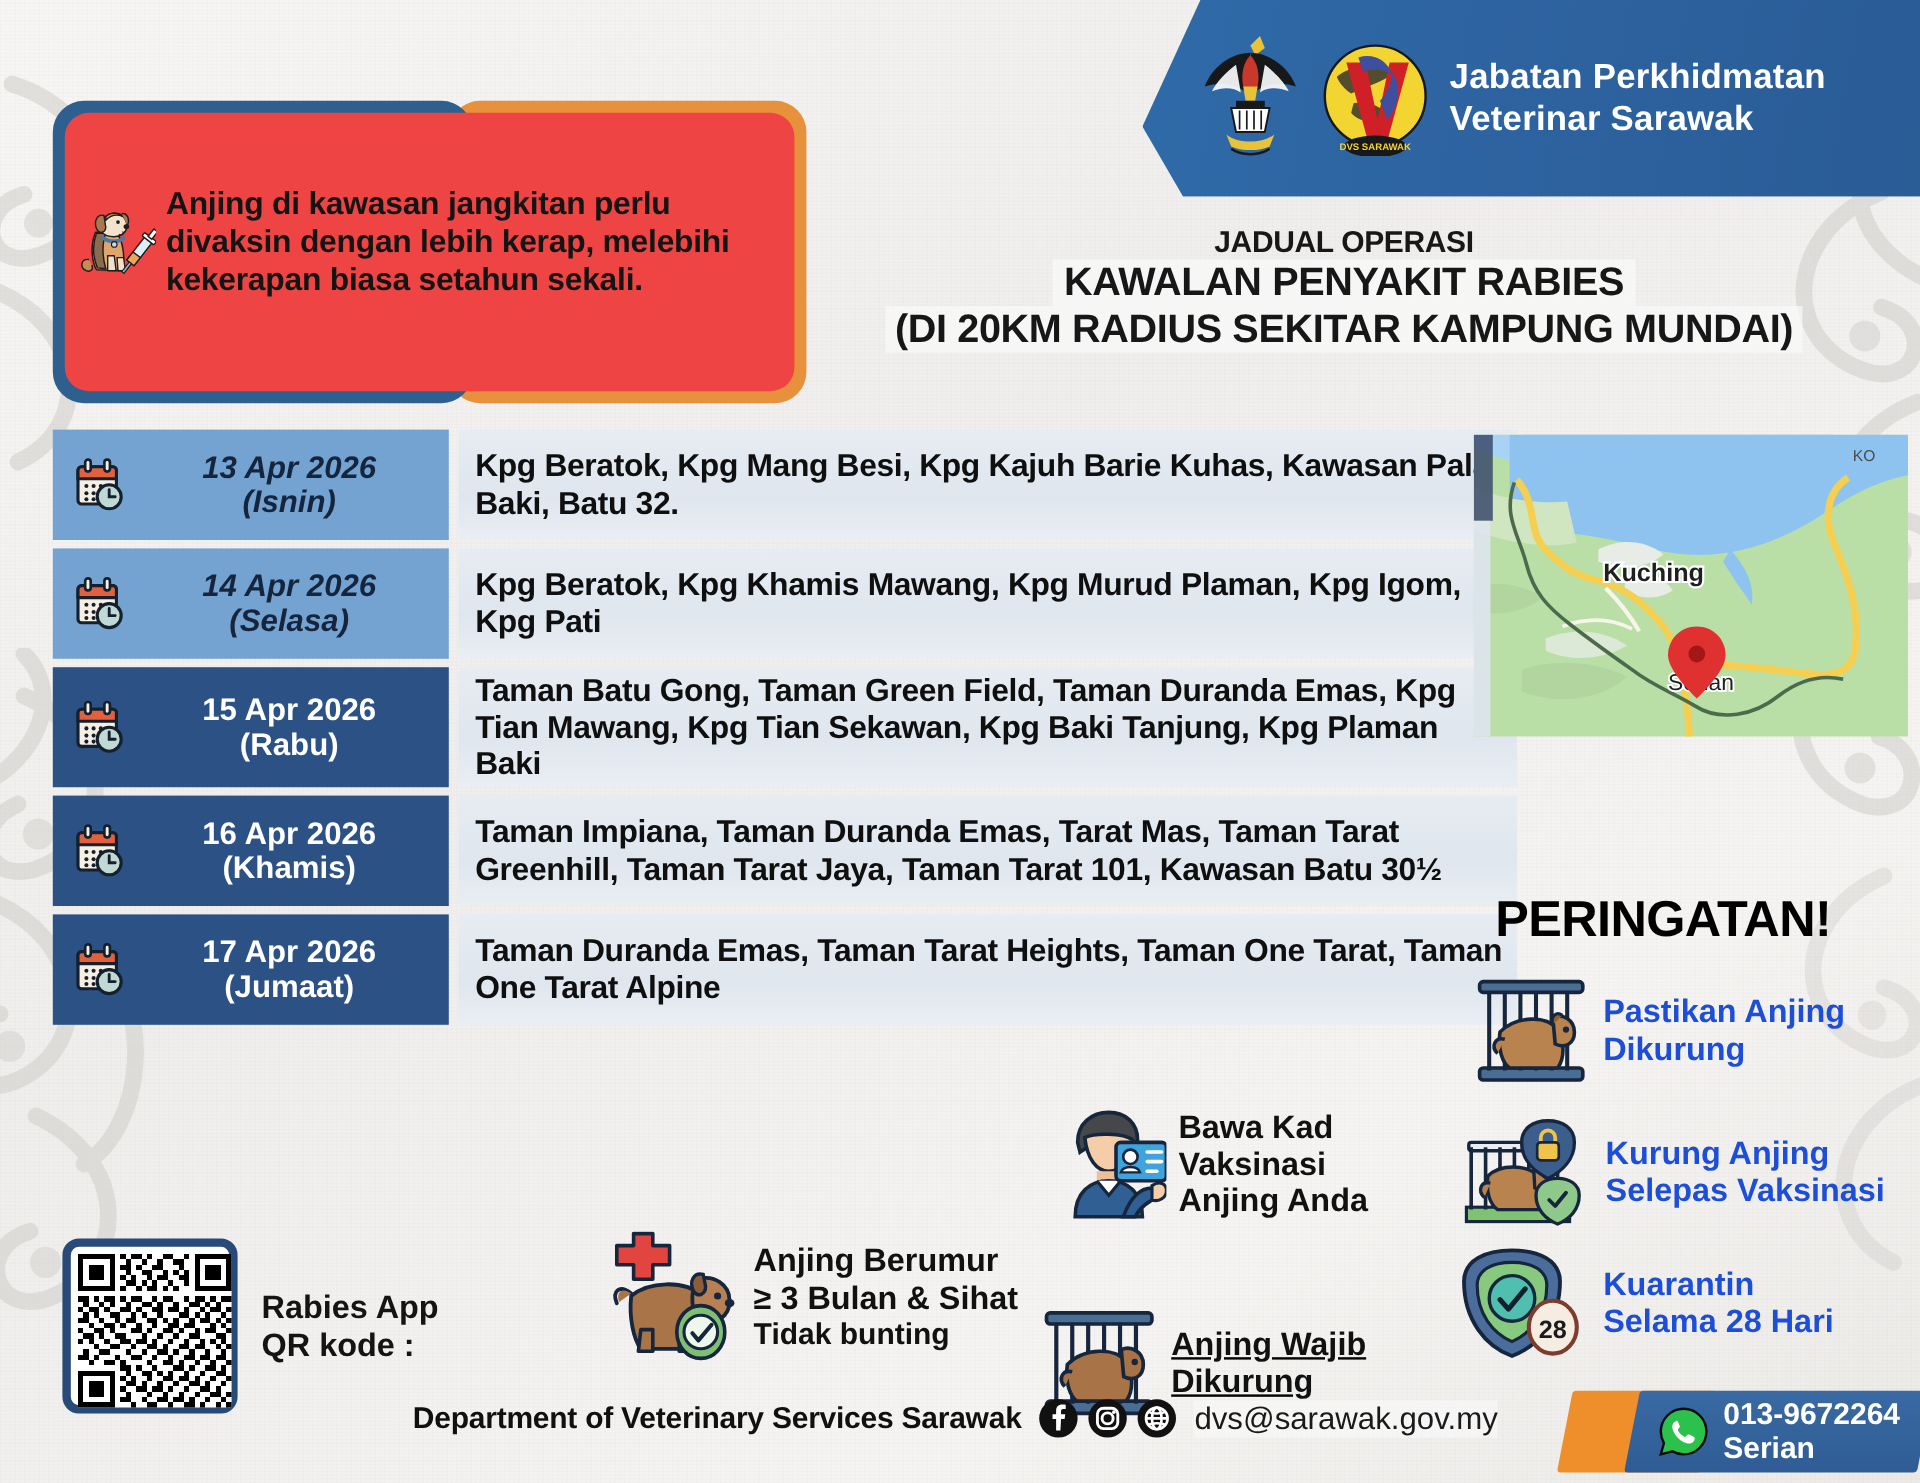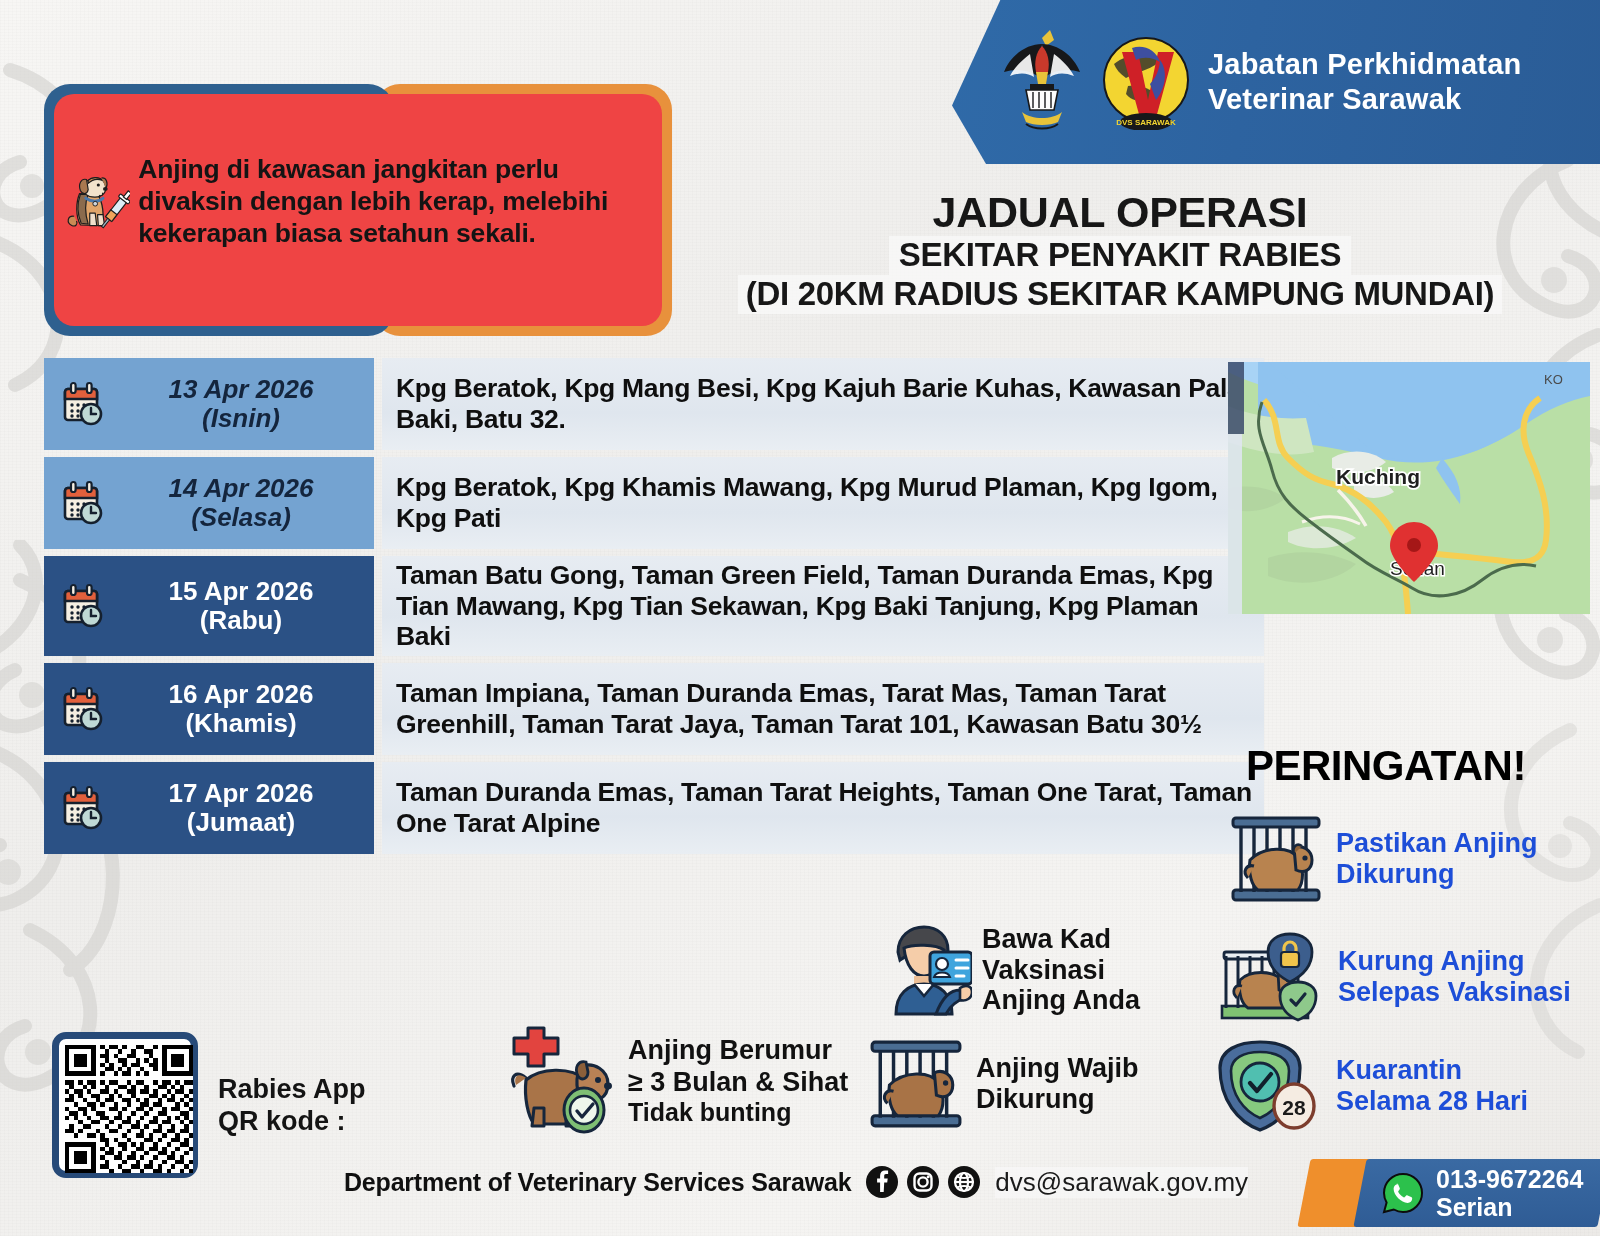--- a/index.html
+++ b/index.html
@@ -46,21 +46,21 @@
   .crest { width:84px; height:112px; }
   .dvs-logo { width:96px; height:96px; }
   .hdr-text { color:#ffffff; font-weight:700; font-size:29px; line-height:1.22; letter-spacing:.2px; }
 
   
   .title-wrap {
     position:absolute; left:690px; top:188px; width:860px;
     text-align:center; color:#171717; font-weight:800;
     line-height:1.12; letter-spacing:-.3px;
   }
-  .title-1 { font-size:43px; }
+  .title-1 { font-size:25px; }
   .title-2 { font-size:33px; background:rgba(250,250,250,.72); display:inline-block; padding:1px 10px; }
   .title-3 { font-size:33px; background:rgba(250,250,250,.72); display:inline-block; padding:1px 8px; white-space:nowrap; }
 
   
   .info-card {
     position:absolute; left:44px; top:84px; width:628px; height:252px;
   }
   .info-card .orange-bg {
     position:absolute; left:330px; top:0; width:298px; height:252px;
     background:#e8913c; border-radius:26px;
@@ -121,21 +121,21 @@
   .warn-item { position:absolute; display:flex; align-items:center; gap:12px; }
   .warn-item .wtxt { font-size:27px; font-weight:700; color:#1d4ed8; line-height:1.14; }
   .warn-1 { left:1228px; top:812px; }
   .warn-2 { left:1216px; top:930px; }
   .warn-3 { left:1216px; top:1038px; }
 
   
   .mid-item { position:absolute; display:flex; align-items:center; gap:10px; }
   .mid-item .mtxt { font-size:27px; font-weight:700; color:#111; line-height:1.14; }
   .mid-1 { left:876px; top:922px; }
-  .mid-2 { left:866px; top:1036px; }
+  .mid-2 { left:866px; top:1088px;text-decoration:underline; }
 
   
   .dogage { position:absolute; left:500px; top:1026px; display:flex; align-items:center; gap:8px; }
   .dogage .dtxt { font-size:27px; font-weight:700; color:#111; line-height:1.16; }
   .dogage .dtxt .sub { font-weight:600; font-size:25px; }
 
   
   .qr-block { position:absolute; left:52px; top:1032px; display:flex; align-items:center; gap:20px; }
   .qr-frame { width:146px; height:146px; border:7px solid #274a78; border-radius:14px; background:#fff; padding:6px; }
   .qr-label { font-size:27px; font-weight:700; color:#141414; line-height:1.2; }
@@ -242,21 +242,21 @@
       <text x="48" y="91" text-anchor="middle" font-size="8" fill="#f3d531" font-family="'Liberation Sans',sans-serif" font-weight="700">DVS SARAWAK</text>
     </svg>
     <div class="hdr-text">
       <div>Jabatan Perkhidmatan</div>
       <div>Veterinar Sarawak</div>
     </div>
   </div>
 
   <div class="title-wrap">
     <div class="title-1">JADUAL OPERASI</div>
-    <div><span class="title-2">SEKITAR PENYAKIT RABIES</span></div>
+    <div><span class="title-2">KAWALAN PENYAKIT RABIES</span></div>
     <div><span class="title-3">(DI 20KM RADIUS SEKITAR KAMPUNG MUNDAI)</span></div>
   </div>
 
   <div class="info-card">
     <div class="orange-bg"></div>
     <div class="blue-bg"></div>
     <div class="white-in">
       <svg width="170" height="178" viewBox="0 0 170 178">
 
         <path d="M26 128 C8 126 6 146 20 152 C30 156 36 148 32 140" fill="#c98b54" stroke="#1d1d1d" stroke-width="3" stroke-linejoin="round"></path>

